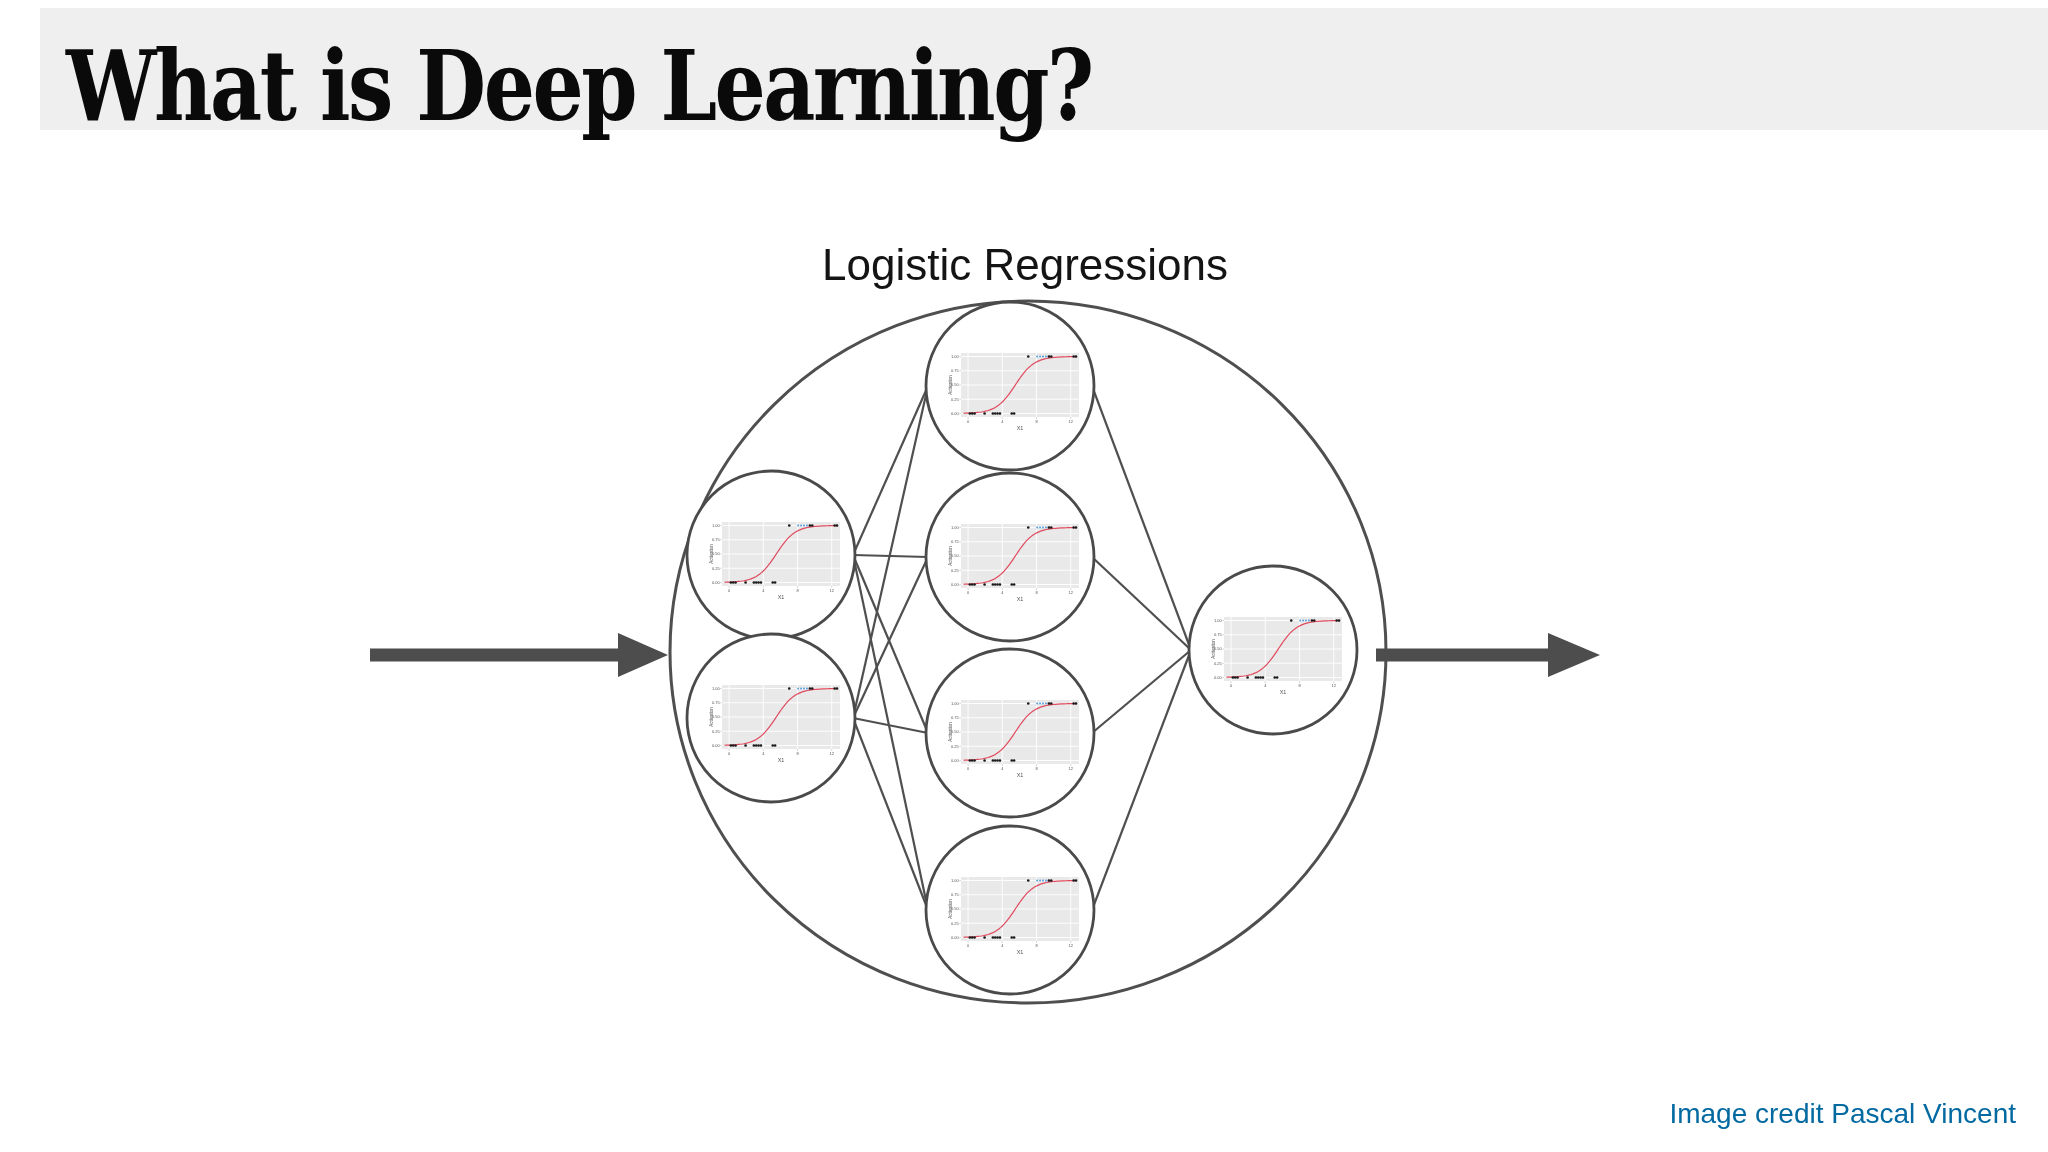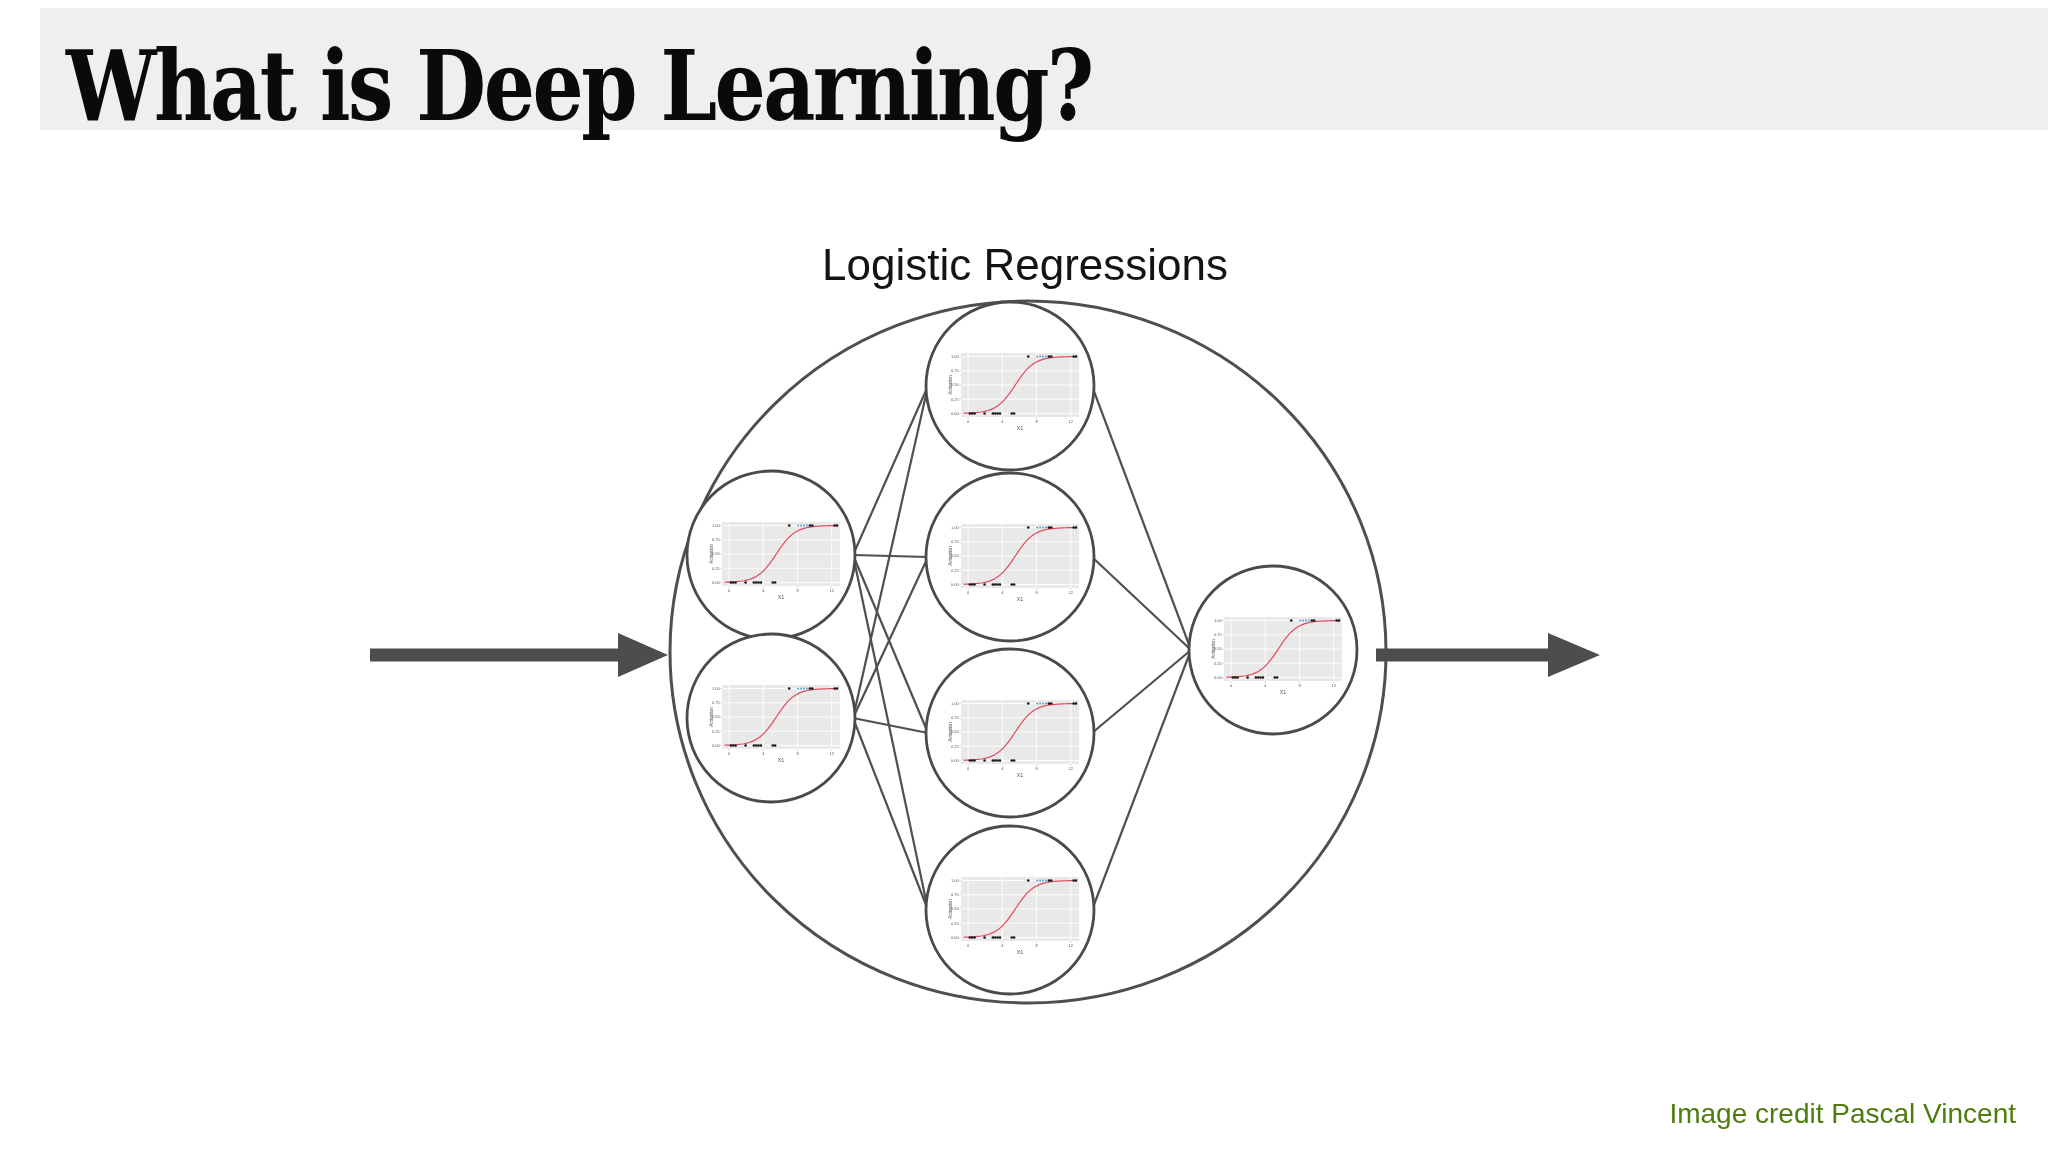--- a/index.html
+++ b/index.html
@@ -5,21 +5,21 @@
   html,body{margin:0;padding:0;background:#ffffff;}
   .slide{position:relative;width:2048px;height:1152px;background:#ffffff;overflow:hidden;
          font-family:"Liberation Sans",sans-serif;}
   .header-band{position:absolute;left:0;top:8px;width:2042px;height:122px;background:#efefef;margin-left:40px;}
   .slide-title{position:absolute;left:26px;top:18px;height:120px;line-height:120px;
          font-family:"DejaVu Serif","Liberation Serif",serif;font-weight:700;font-size:97px;
          letter-spacing:-3px;color:#0a0a0a;white-space:nowrap;
          transform:scaleX(.83);transform-origin:left center;}
   .diagram-label{position:absolute;left:1025px;top:240px;transform:translateX(-50%);
          font-size:44px;color:#141414;white-space:nowrap;}
-  .credit{position:absolute;right:32px;top:1098px;font-size:28px;color:#4d7c0f;white-space:nowrap;}
+  .credit{position:absolute;right:32px;top:1098px;font-size:28px;color:#0369a1;white-space:nowrap;}
   svg.net{position:absolute;left:0;top:0;}
 </style>
 </head>
 <body>
 
 <div class="slide">
 
   <div class="header-band">
     <div class="slide-title">What is Deep Learning?</div>
   </div>

